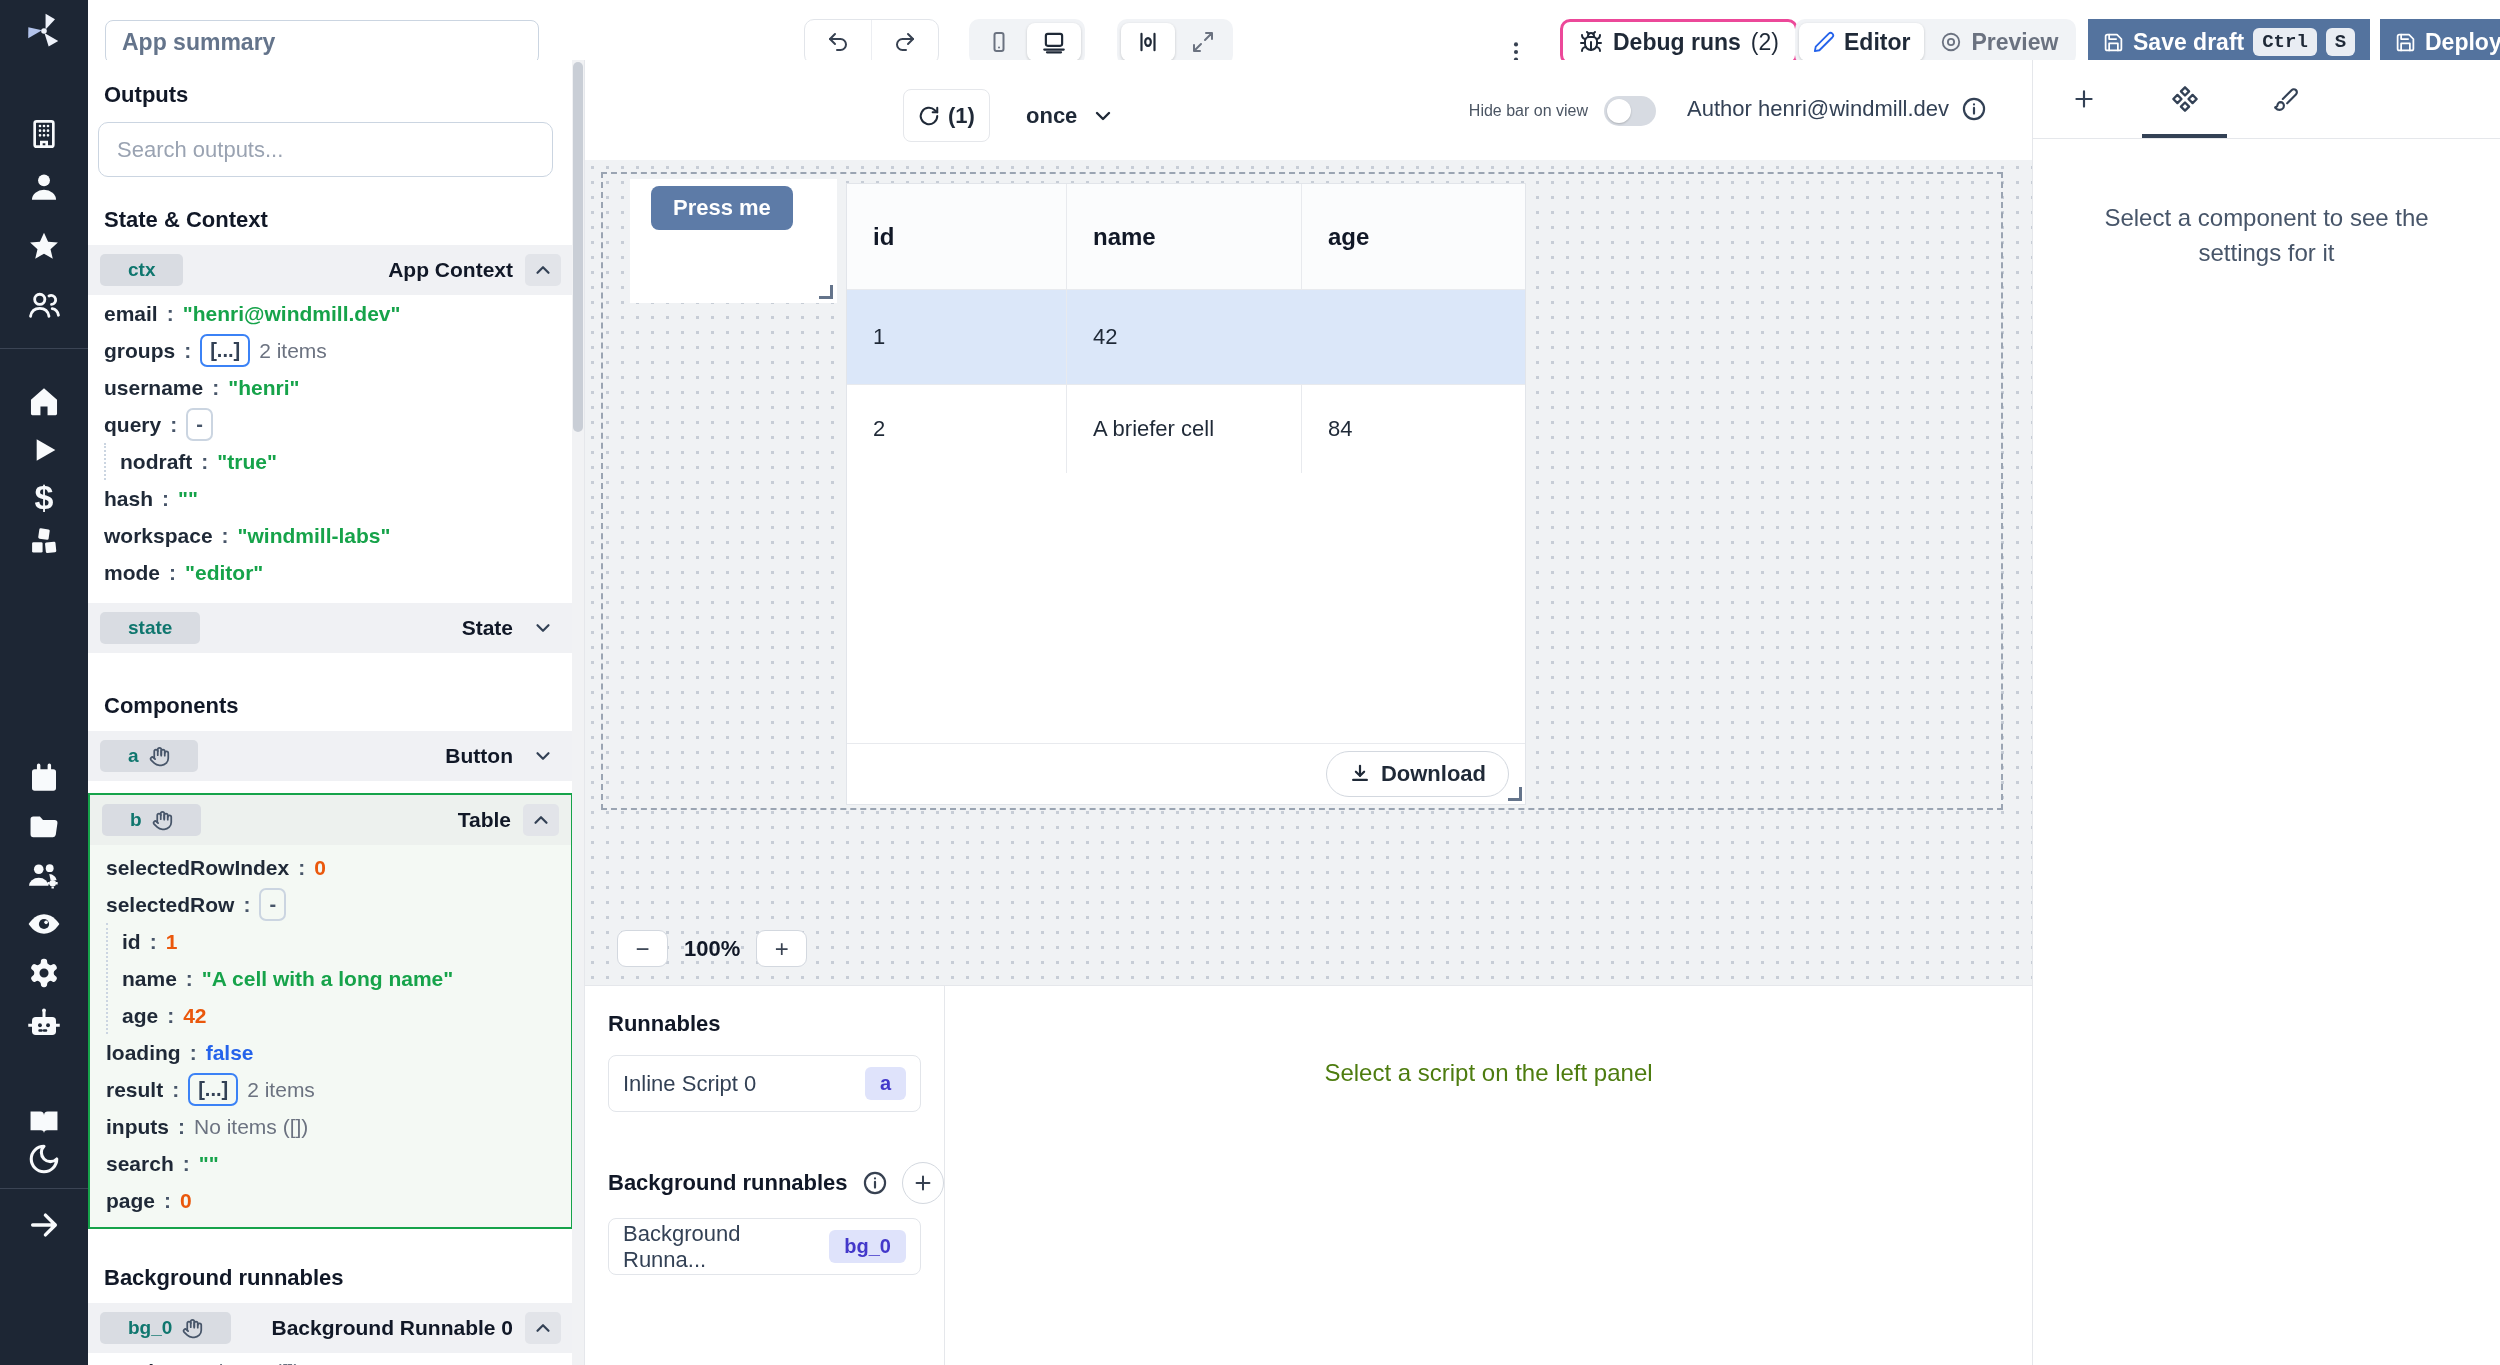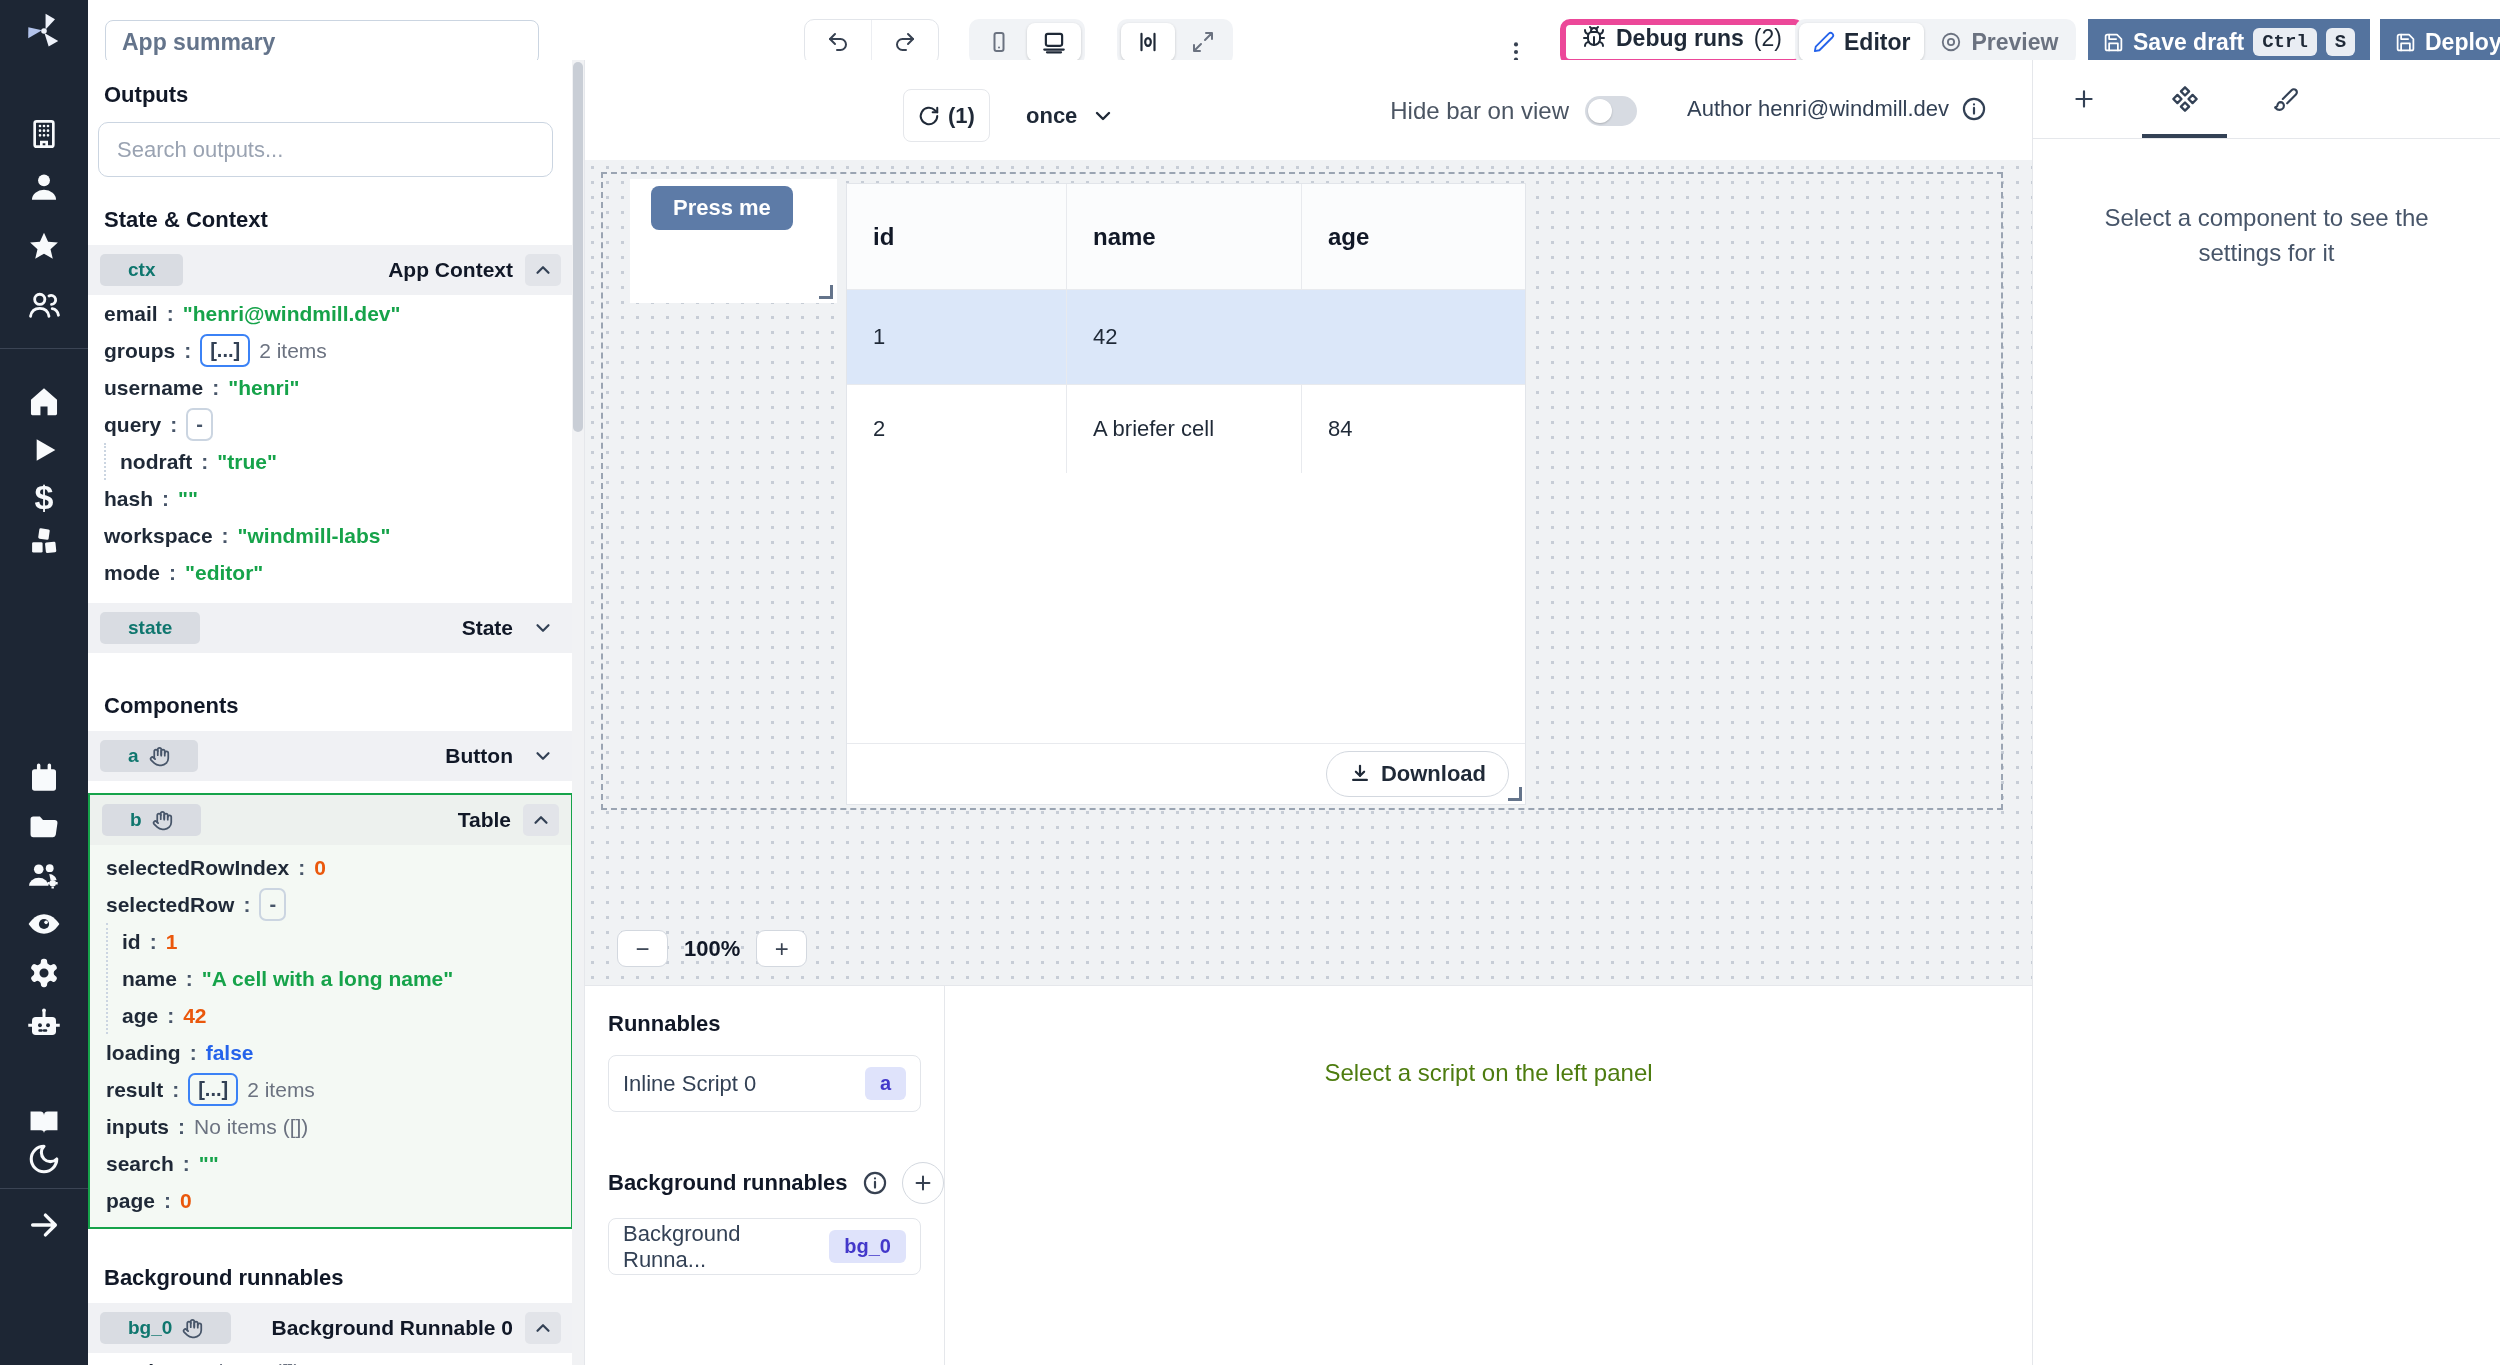--- a/index.html
+++ b/index.html
@@ -18,21 +18,21 @@
   #app-summary::placeholder{color:#64748b;}
   .tb-group{position:absolute;top:7px;height:46px;display:flex;align-items:flex-end;box-sizing:border-box;}
   .btn-pair{border:1px solid #e2e5ea;border-radius:10px;background:#fff;overflow:hidden;}
   .btn-pair .half{width:66px;height:44px;display:flex;align-items:center;justify-content:center;color:#374151;cursor:pointer;}
   .btn-pair .half+.half{border-left:1px solid #eceef2;}
   .seg{background:#f1f3f6;border-radius:10px;padding:4px;display:flex;gap:2px;}
   .seg .item{height:38px;border-radius:8px;display:flex;align-items:center;justify-content:center;padding:0 14px;color:#6b7280;cursor:pointer;gap:9px;font-size:23px;font-weight:600;}
   .seg .item.sel{background:#fff;box-shadow:0 1px 3px rgba(0,0,0,.18);color:#1f2937;}
   .blue-ic{color:#2563eb;}
   .gray-ic{color:#6b7280;}
-  .tb-btn{border:6px solid #ec4899;border-radius:10px;background:#fff;height:46px;display:flex;align-items:flex-start;gap:10px;padding:0 16px;font-size:23px;font-weight:600;color:#1f2937;cursor:pointer;box-sizing:border-box;}
+  .tb-btn{border:3px solid #ec4899;border-radius:10px;background:#fff;height:46px;display:flex;align-items:center;gap:10px;padding:0 16px;font-size:23px;font-weight:600;color:#1f2937;cursor:pointer;box-sizing:border-box;}
   .blue-btn{background:#54739e;border:none;border-radius:0;height:46px;display:flex;align-items:center;gap:9px;padding:0 15px;color:#fff;font-size:23px;font-weight:700;cursor:pointer;box-sizing:border-box;}
   .kbd{background:#e9edf3;color:#1f2937;border-radius:6px;padding:3px 9px;font-family:"Liberation Mono",monospace;font-size:19px;font-weight:700;}
 
   
   #outputs{position:absolute;left:88px;top:60px;width:497px;height:1305px;background:#fff;border-right:1px solid #e5e7eb;box-sizing:border-box;overflow:hidden;}
   #outputs .inner{width:485px;}
   .panel-h{font-size:22px;font-weight:700;color:#111827;margin:22px 0 0 16px;}
   #search-out{display:block;margin:14px 10px 0 10px;width:455px;height:55px;border:1px solid #cbd5e1;border-radius:10px;padding:0 18px;font-size:22px;color:#374151;outline:none;box-sizing:border-box;}
   #search-out::placeholder{color:#9aa3b2;}
   .secrow{display:flex;align-items:center;gap:12px;min-height:50px;background:#f0f1f4;padding:0 12px;margin-top:12px;cursor:pointer;}
@@ -55,21 +55,21 @@
   .comp-selected .secrow{margin-top:0;background:#edf1ee;}
   .comp-selected .content{background:#f4f9f4;padding:4px 0 8px 0;}
   #out-scroll{position:absolute;right:0;top:0;width:12px;height:1305px;background:#f1f2f4;}
   #out-thumb{position:absolute;right:1px;top:2px;width:10px;height:370px;background:#c9ced6;border-radius:5px;}
 
   
   #canvas{position:absolute;left:585px;top:60px;width:1447px;height:925px;background:#fff;}
   #canvas-topstrip{position:absolute;left:0;top:0;width:1447px;height:100px;background:#fff;}
   #refresh-box{position:absolute;left:318px;top:29px;height:53px;border:1px solid #e5e7eb;border-radius:8px;display:flex;align-items:center;gap:8px;padding:0 14px;color:#1f2937;font-size:22px;font-weight:600;cursor:pointer;box-sizing:border-box;}
   #once-dd{position:absolute;left:441px;top:29px;height:53px;display:flex;align-items:center;gap:14px;color:#1f2937;font-size:22px;font-weight:600;cursor:pointer;}
-  #hidebar{position:absolute;right:395px;top:36px;display:flex;align-items:center;gap:16px;color:#4b5563;font-size:24px;}
+  #hidebar{position:absolute;right:376px;top:36px;display:flex;align-items:center;gap:16px;color:#4b5563;font-size:16px;}
   .toggle{width:52px;height:30px;border-radius:15px;background:#d7dbe2;position:relative;cursor:pointer;}
   .toggle .knob{position:absolute;left:3px;top:3px;width:24px;height:24px;border-radius:50%;background:#fff;box-shadow:0 1px 2px rgba(0,0,0,.2);}
   #author{position:absolute;right:45px;top:36px;display:flex;align-items:center;gap:12px;color:#334155;font-size:22px;}
   #dotarea{position:absolute;left:0;top:100px;width:1447px;height:825px;background:#f0f2f4;background-image:radial-gradient(#c7cdd6 1.5px,transparent 1.6px);background-size:15px 15px;}
   #app-dashed{position:absolute;left:16px;top:12px;width:1402px;height:638px;border:2px dashed #9aa4b2;box-sizing:border-box;}
   #btn-cell{position:absolute;left:45px;top:19px;width:207px;height:124px;background:#fff;}
   #press-me{position:absolute;left:21px;top:7px;height:44px;padding:0 22px;background:#5d7ba7;color:#fff;border:none;border-radius:8px;font-size:22px;font-weight:600;cursor:pointer;}
   .rs-handle{position:absolute;width:11px;height:11px;border-right:3px solid #64748b;border-bottom:3px solid #64748b;cursor:nwse-resize;}
   #app-table{position:absolute;left:261px;top:23px;width:680px;height:622px;background:#fff;border:1px solid #e2e5ea;box-sizing:border-box;display:flex;flex-direction:column;}
   .t-row{display:flex;box-sizing:border-box;}

